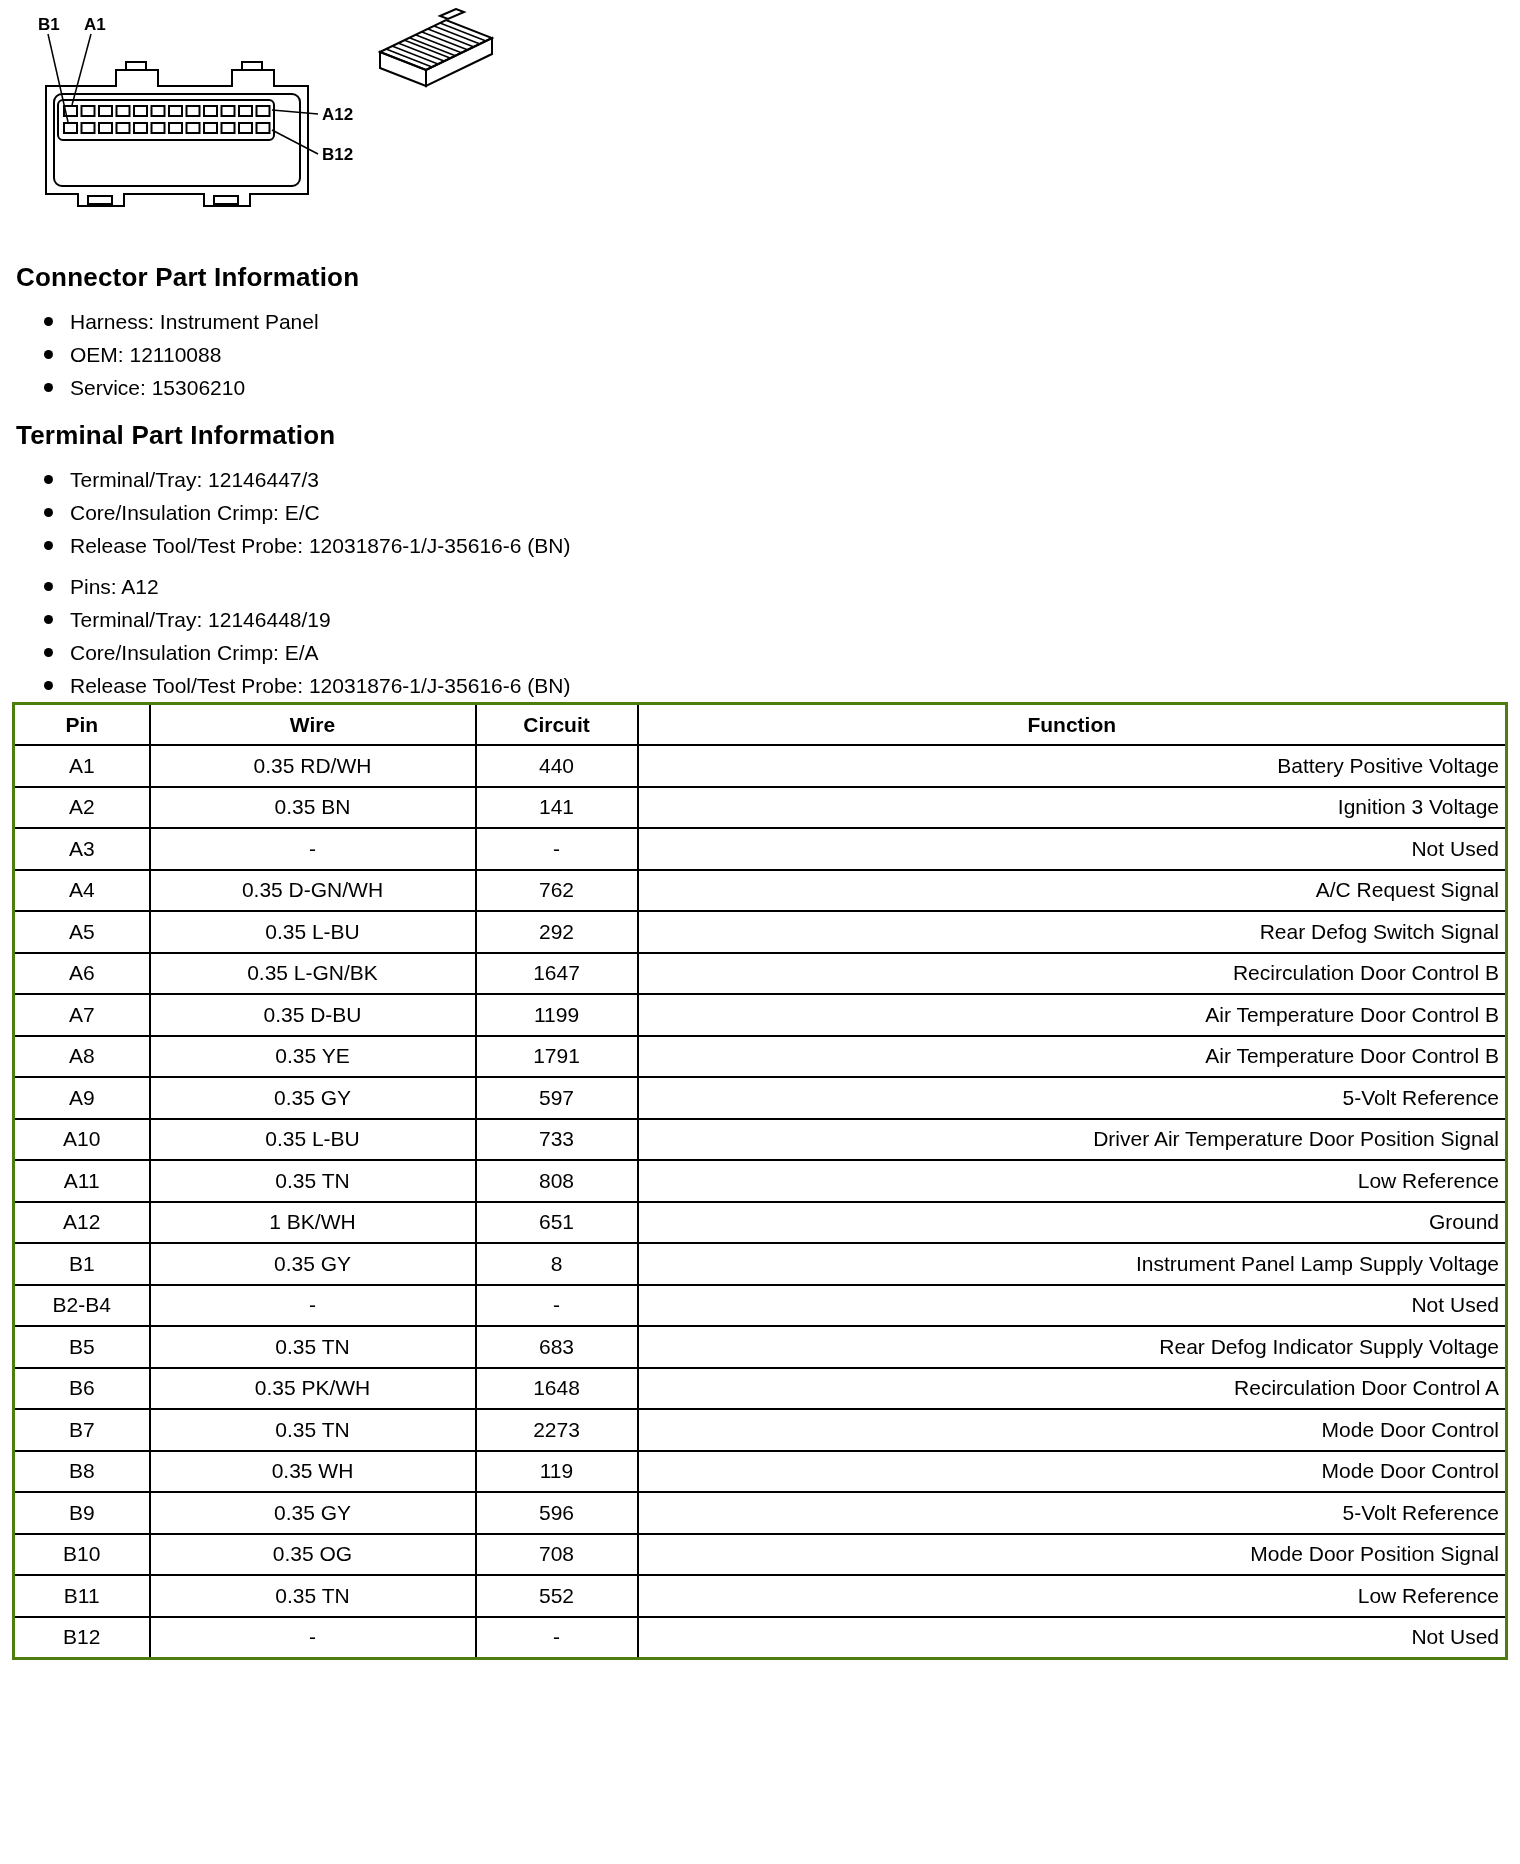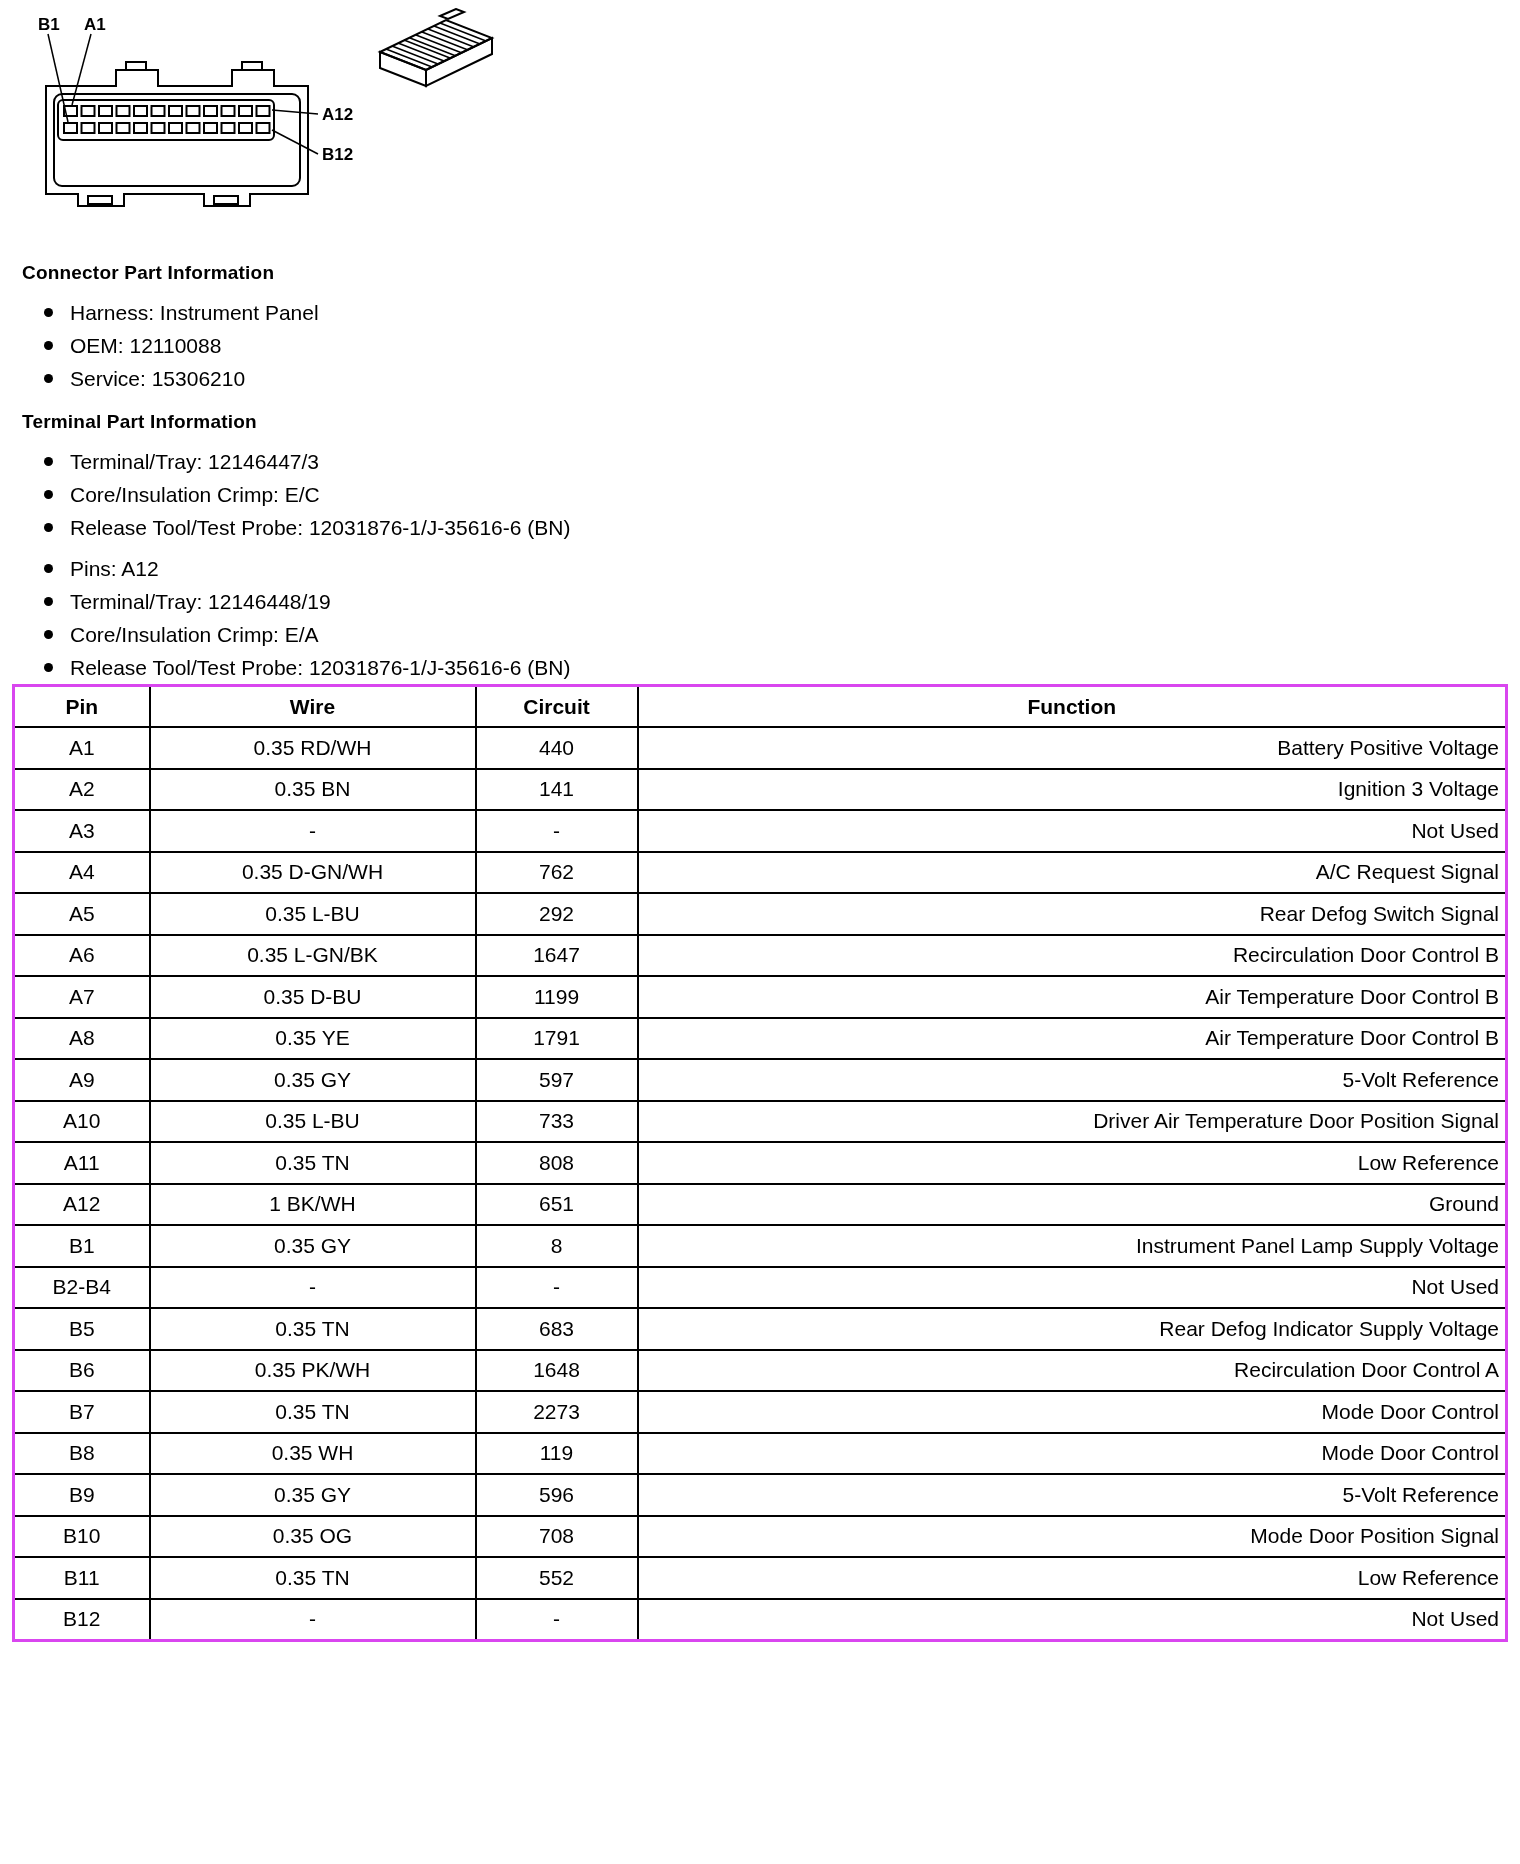--- a/index.html
+++ b/index.html
@@ -7,32 +7,32 @@
   body {
     width:1520px; height:1864px;
     font-family:"Liberation Sans", sans-serif;
     color:#000;
   }
   .page { width:1520px; height:1864px; padding:8px 12px 0 12px; overflow:hidden; }
 
   .diagram-area { height:238px; }
   .diagram-area svg { display:block; }
 
-  h2.section-heading { font-size:19px; font-weight:bold; margin:16px 0 12px 10px; letter-spacing:0.2px; }
+  h2.section-heading { font-size:26px; font-weight:bold; margin:16px 0 12px 4px; letter-spacing:0.2px; }
 
   ul.info-list { list-style:none; margin:8px 0 0 32px; }
   ul.info-list li { display:flex; align-items:flex-start; font-size:21px; line-height:33px; }
   .bullet { width:9px; height:9px; background:#000; border-radius:50%; margin:12px 17px 0 0; flex:none; }
   .group-gap { margin-top:26px; }
 
   .table-title { text-align:center; font-size:23px; font-weight:bold; margin:38px 0 10px 0; }
 
   table.pinout {
     width:100%; border-collapse:collapse; table-layout:fixed;
-    border:3px solid #d946ef;
+    border:3px solid #4d7c0f;
     padding-left:21px;
   }
   table.pinout th, table.pinout td {
     border:2px solid #000;
     font-size:21px;
     height:41.5px;
     padding:2px 6px;
     overflow:hidden; white-space:nowrap;
   }
   table.pinout th { font-weight:bold; text-align:center; }

